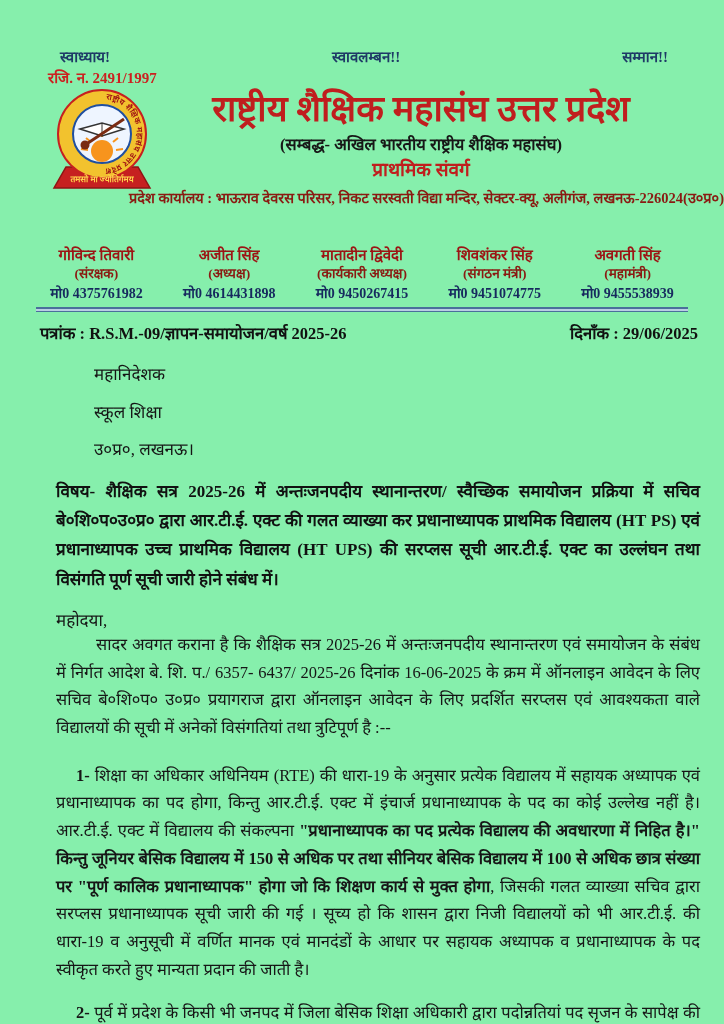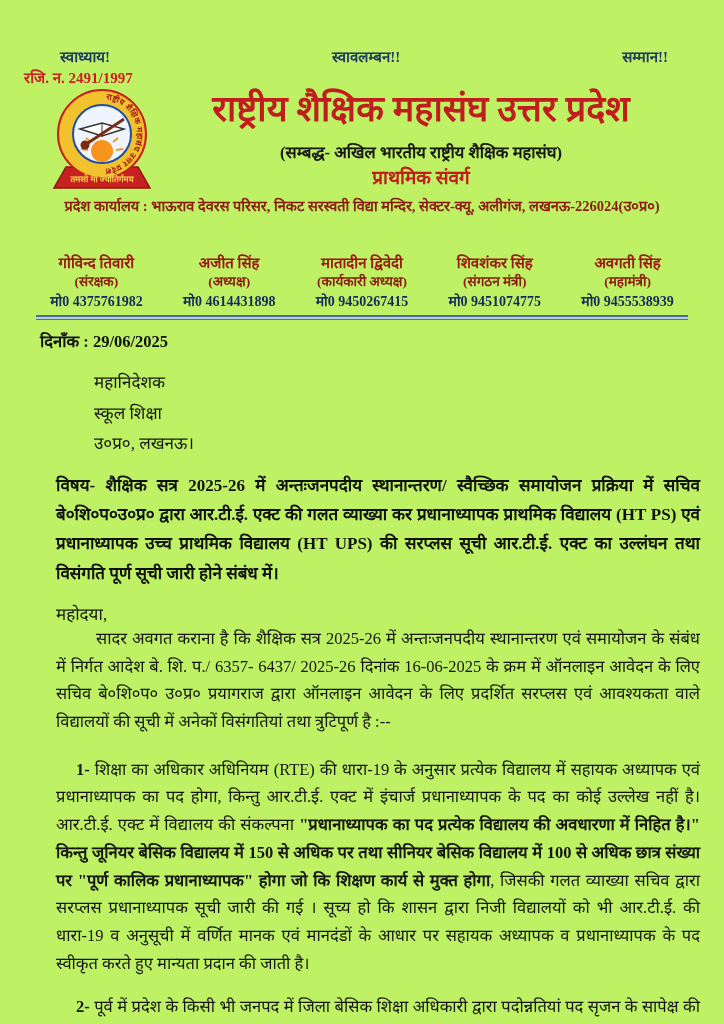--- a/index.html
+++ b/index.html
@@ -2,64 +2,64 @@
 <html><head>
 <meta charset="utf-8">
 <style>
   html,body{margin:0;padding:0;background:#ffffff;}
   body{
     width:724px;height:1024px;
     font-family:"Liberation Serif","DejaVu Sans",serif;
     color:#151515;
   }
   .page{
-    position:relative;width:724px;height:1024px;background:#bef264;overflow:hidden;
+    position:relative;width:724px;height:1024px;background:#86efac;overflow:hidden;
   }
   
   .mottos{
     display:flex;justify-content:space-between;
     padding:46px 56px 0 60px;
     font-weight:700;font-size:15px;color:#1e3a66;
   }
   .regno{
-    margin-top:1px;padding-left:24px;
+    margin-top:1px;padding-left:48px;
     color:#cc2020;font-weight:700;font-size:15px;
   }
   
   .header{position:relative;margin-top:2px;}
   .logo-wrap{position:absolute;left:44px;top:-2px;width:116px;height:104px;}
   .head-center{margin-left:118px;}
   .org-name{
     text-align:center;font-size:36px;line-height:1.15;font-weight:700;
     color:#c01e1e;white-space:nowrap;letter-spacing:0px;
   }
-  .affiliation{text-align:center;font-weight:700;font-size:16.5px;margin-top:10px;color:#171717;}
+  .affiliation{text-align:center;font-weight:700;font-size:16.5px;margin-top:2px;color:#171717;}
   .cadre{text-align:center;font-weight:700;font-size:19px;margin-top:1px;color:#c01e1e;}
   .address{
-    text-align:center;font-weight:700;font-size:14.5px;margin-top:5px;
+    text-align:right;font-weight:700;font-size:14.5px;margin-top:5px;
     color:#8a1a12;white-space:nowrap;
   }
   
   .officials{display:flex;margin:3px 30px 0 30px;}
   .official{flex:1;text-align:center;line-height:1.2;margin-top:36px;}
   .official .name{color:#9c1414;font-weight:700;font-size:15px;}
   .official .desig{color:#8a1a12;font-weight:700;font-size:13.5px;margin-top:2px;}
   .official .phone{color:#16295e;font-weight:700;font-size:14px;margin-top:3px;}
   .divider{
     margin:5px 36px 0 36px;height:2px;background:#b9cfe3;
     border-top:2px solid #4a6f9b;border-bottom:1px solid #4a6f9b;
   }
   .refrow{
     display:flex;justify-content:space-between;
     padding:9px 26px 0 40px;font-weight:700;font-size:16.5px;color:#111;
   }
   
   .recipient{margin:18px 24px 0 56px;font-size:17px;}
   .recipient .opening{font-weight:700;}
-  .recipient .rline{padding-left:38px;margin-top:5px;line-height:1.5;}
+  .recipient .rline{padding-left:38px;margin-top:12px;line-height:1.5;}
   .subject{
     margin:14px 24px 0 56px;font-weight:700;font-size:17px;
     line-height:1.72;text-align:justify;color:#111;
   }
   .salutation{margin:14px 24px 0 56px;font-size:17px;}
   .para{
     margin:0 24px 0 56px;font-size:16.5px;line-height:1.68;
     text-align:justify;color:#161616;
   }
   .para.indented{text-indent:40px;}
@@ -153,20 +153,21 @@
     <div class="official">
       <div class="name">अवगती सिंह</div>
       <div class="desig">(महामंत्री)</div>
       <div class="phone">मो0 9455538939</div>
     </div>
   </div>
 
   <div class="divider"></div>
 
   <div class="refrow">
+    <span>पत्रांक : R.S.M.-09/ज्ञापन-समायोजन/वर्ष 2025-26</span>
     <span>दिनाँक : 29/06/2025</span>
   </div>
 
   <div class="recipient">
     <div class="rline">महानिदेशक</div>
     <div class="rline">स्कूल शिक्षा</div>
     <div class="rline">उ०प्र०, लखनऊ।</div>
   </div>
 
   <div class="subject">विषय- शैक्षिक सत्र 2025-26 में अन्तःजनपदीय स्थानान्तरण/ स्वैच्छिक समायोजन प्रक्रिया में सचिव बे०शि०प०उ०प्र० द्वारा आर.टी.ई. एक्ट की गलत व्याख्या कर प्रधानाध्यापक प्राथमिक विद्यालय (HT PS) एवं प्रधानाध्यापक उच्च प्राथमिक विद्यालय (HT UPS) की सरप्लस सूची आर.टी.ई. एक्ट का उल्लंघन तथा विसंगति पूर्ण सूची जारी होने संबंध में।</div>

